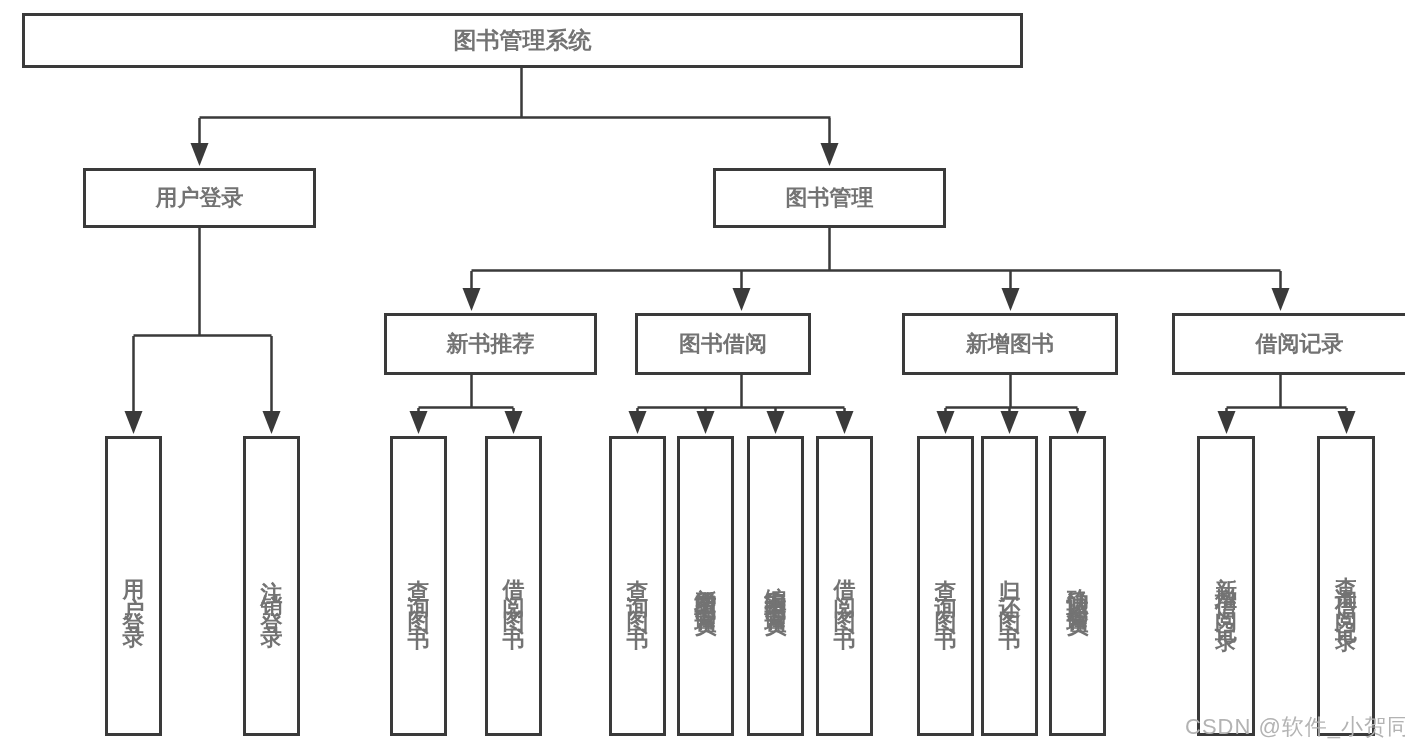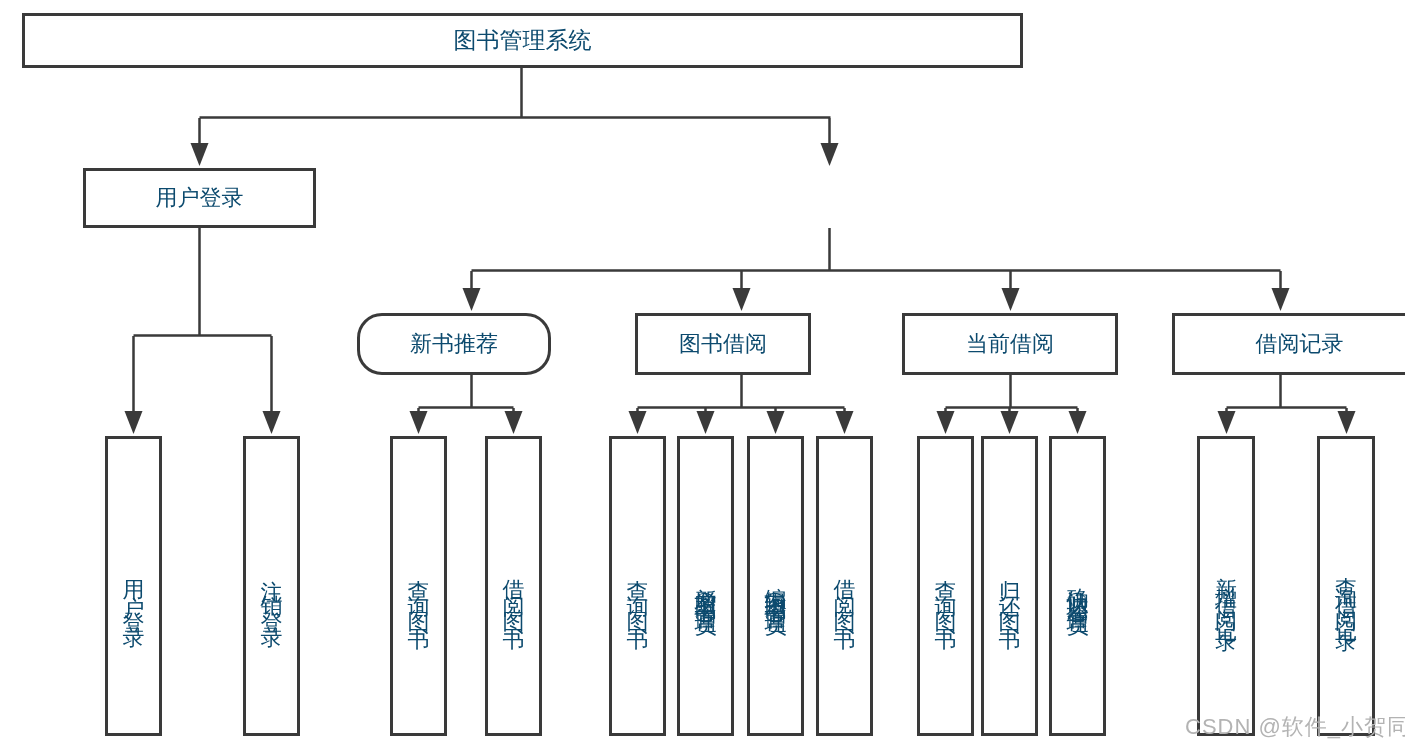--- a/index.html
+++ b/index.html
@@ -10,32 +10,33 @@
     background: #ffffff;
     font-family: "Liberation Sans", "DejaVu Sans", sans-serif;
     overflow: hidden;
   }
   #wires { position: absolute; left: 0; top: 0; width: 1405px; height: 747px; }
   .box {
     position: absolute;
     box-sizing: border-box;
     background: #ffffff;
     border: 3px solid #3a3a3a;
-    color: #0c4a6e;
+    color: #737373;
     display: flex;
     align-items: center;
     justify-content: center;
     font-size: 22px;
     text-align: center;
+    font-weight: bold;
   }
   .root  { left: 22px;  top: 13px;  width: 1001px; height: 55px; font-size: 23px; }
   .l2a   { left: 83px;  top: 168px; width: 233px;  height: 60px; }
   .l2b   { left: 713px; top: 168px; width: 233px;  height: 60px; }
   .l3    { top: 313px;  height: 62px; }
-  .l3a   { left: 357px;  width: 194px; border-radius: 25px; }
+  .l3a   { left: 384px;  width: 213px; }
   .l3b   { left: 635px;  width: 176px; }
   .l3c   { left: 902px;  width: 216px; }
   .l3d   { left: 1172px; width: 255px; }
   .leaf {
     top: 436px;
     height: 300px;
     width: 57px;
     writing-mode: vertical-rl;
     text-orientation: mixed;
     line-height: 1;
@@ -103,24 +104,25 @@
     <polygon points="1068.5,411 1086.5,411 1077.5,434" fill="#3a3a3a"></polygon>
 
     <path d="M1280.5 375 V408.5 M1226.5 407.5 H1346.5 M1226.5 408 V414 M1346.5 408 V414" stroke="#3a3a3a" stroke-width="2.5" fill="none"></path>
     <polygon points="1217.5,411 1235.5,411 1226.5,434" fill="#3a3a3a"></polygon>
     <polygon points="1337.5,411 1355.5,411 1346.5,434" fill="#3a3a3a"></polygon>
   </svg>
 
   <div class="box root">图书管理系统</div>
 
   <div class="box l2a">用户登录</div>
+  <div class="box l2b">图书管理</div>
 
   <div class="box l3 l3a">新书推荐</div>
   <div class="box l3 l3b">图书借阅</div>
-  <div class="box l3 l3c">当前借阅</div>
+  <div class="box l3 l3c">新增图书</div>
   <div class="box l3 l3d">借阅记录</div>
 
   <div class="box leaf ls-s lf1">用户登录</div>
   <div class="box leaf ls-s lf2">注销登录</div>
 
   <div class="box leaf ls-s lf3">查询图书</div>
   <div class="box leaf ls-s lf4">借阅图书</div>
 
   <div class="box leaf ls-s lf5">查询图书</div>
   <div class="box leaf ls-l lf6">新增图书（管理员）</div>

